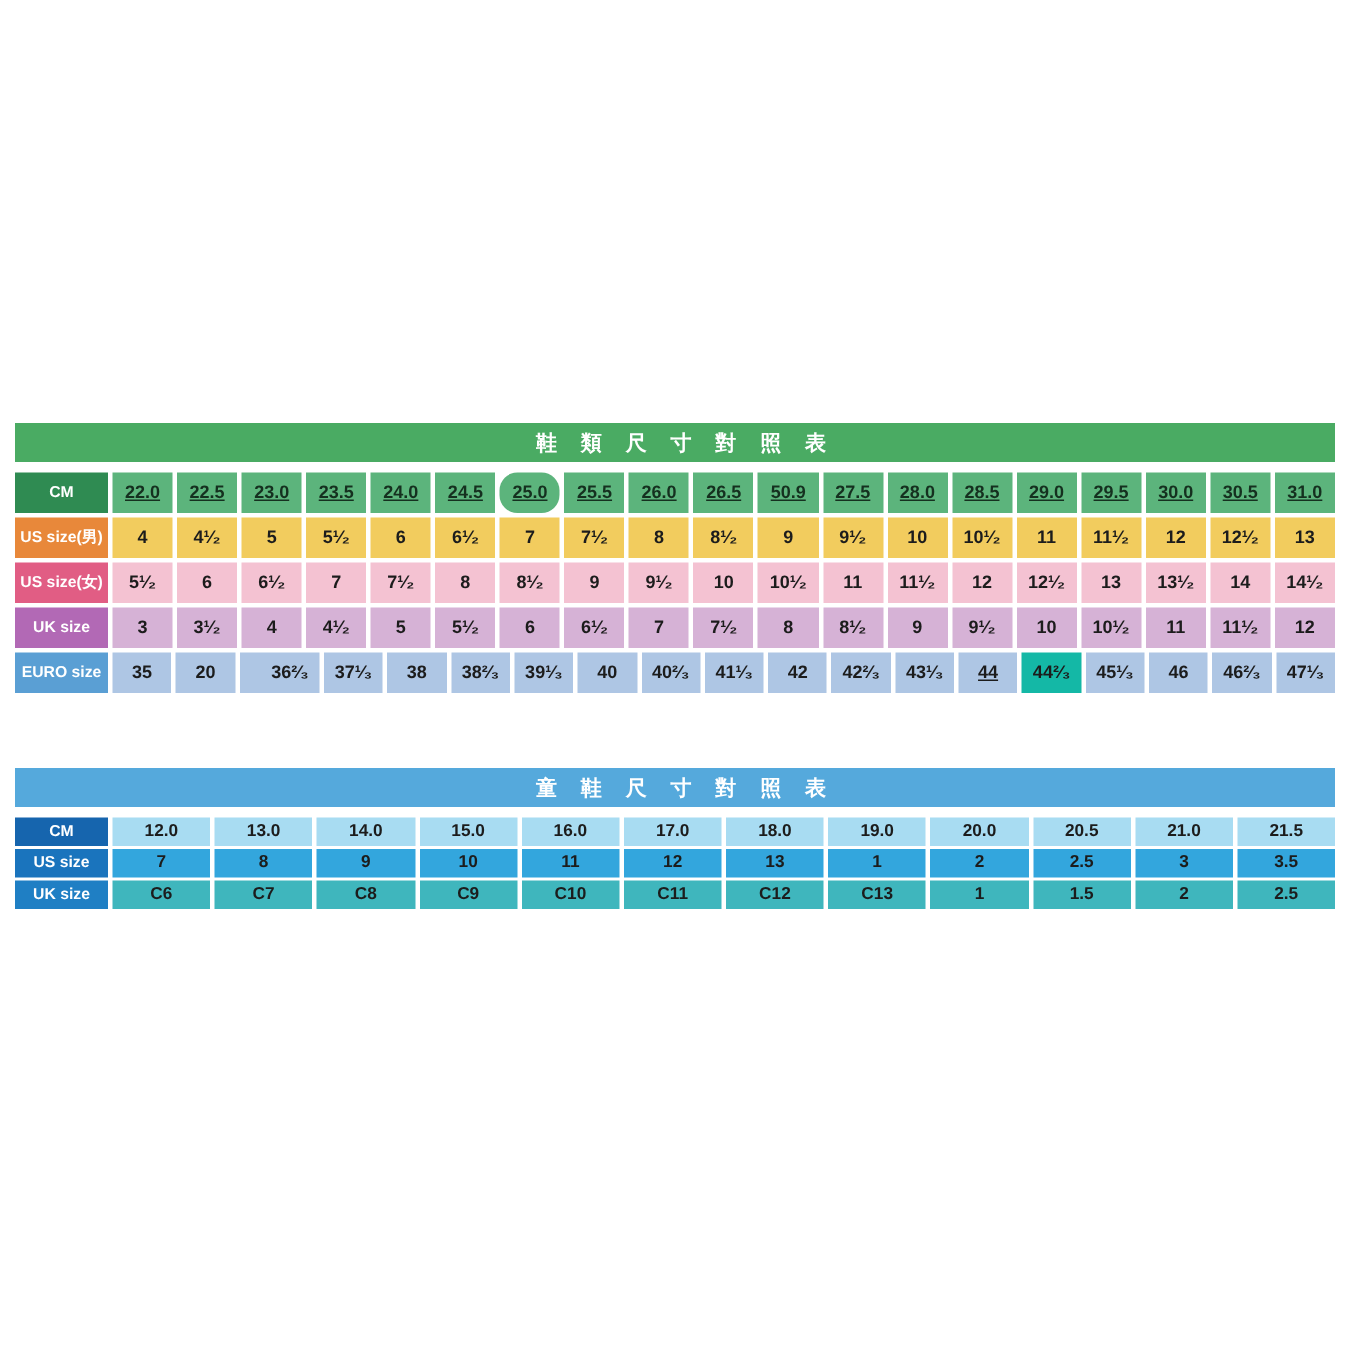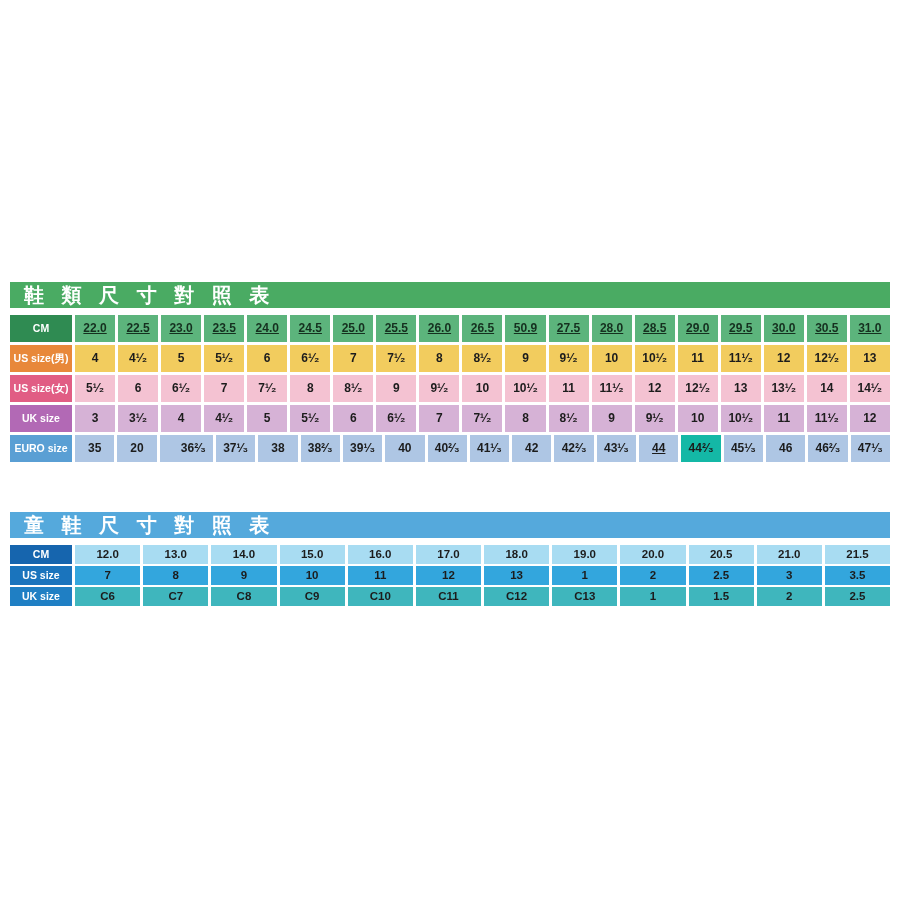--- a/index.html
+++ b/index.html
@@ -23,24 +23,25 @@
   
   .chart-block { position: absolute; left: 10px; }
   #adult-block { top: 282px; width: 880px; }
   #kids-block  { top: 512px; width: 880px; }
 
   .banner {
     height: 26px;
     line-height: 26px;
     padding: 0 0 0 14px;
     color: #ffffff;
-    font-size: 20px;
+    font-size: 14px;
     font-weight: bold;
     letter-spacing: 6px;
     box-sizing: border-box;
+    text-align: center;
   }
   #adult-banner { background: #4aab63; }
   #kids-banner  { background: #55a9dc; }
 
   .grid { margin-top: 7px; }
 
   .row {
     display: flex;
     gap: 3px;
     margin-bottom: 3px;
@@ -106,21 +107,21 @@
     <div id="adult-banner" class="banner">鞋 類 尺 寸 對 照 表</div>
     <div class="grid" id="adult-grid">
         <div class="row">
           <div class="rowlabel lbl-cm" style="background: rgb(47, 139, 82);">CM</div>
           <div class="cell cel-cm" style="background: rgb(92, 180, 124);">22.0</div>
           <div class="cell cel-cm" style="background: rgb(92, 180, 124);">22.5</div>
           <div class="cell cel-cm" style="background: rgb(92, 180, 124);">23.0</div>
           <div class="cell cel-cm" style="background: rgb(92, 180, 124);">23.5</div>
           <div class="cell cel-cm" style="background: rgb(92, 180, 124);">24.0</div>
           <div class="cell cel-cm" style="background: rgb(92, 180, 124);">24.5</div>
-          <div class="cell cel-cm" style="background: rgb(92, 180, 124);">25.0</div>
+          <div class="cell cel-cm" style="background: rgb(92, 180, 124); border-radius: 12px;">25.0</div>
           <div class="cell cel-cm" style="background: rgb(92, 180, 124);">25.5</div>
           <div class="cell cel-cm" style="background: rgb(92, 180, 124);">26.0</div>
           <div class="cell cel-cm" style="background: rgb(92, 180, 124);">26.5</div>
           <div class="cell cel-cm" style="background: rgb(92, 180, 124);">50.9</div>
           <div class="cell cel-cm" style="background: rgb(92, 180, 124);">27.5</div>
           <div class="cell cel-cm" style="background: rgb(92, 180, 124);">28.0</div>
           <div class="cell cel-cm" style="background: rgb(92, 180, 124);">28.5</div>
           <div class="cell cel-cm" style="background: rgb(92, 180, 124);">29.0</div>
           <div class="cell cel-cm" style="background: rgb(92, 180, 124);">29.5</div>
           <div class="cell cel-cm" style="background: rgb(92, 180, 124);">30.0</div>

